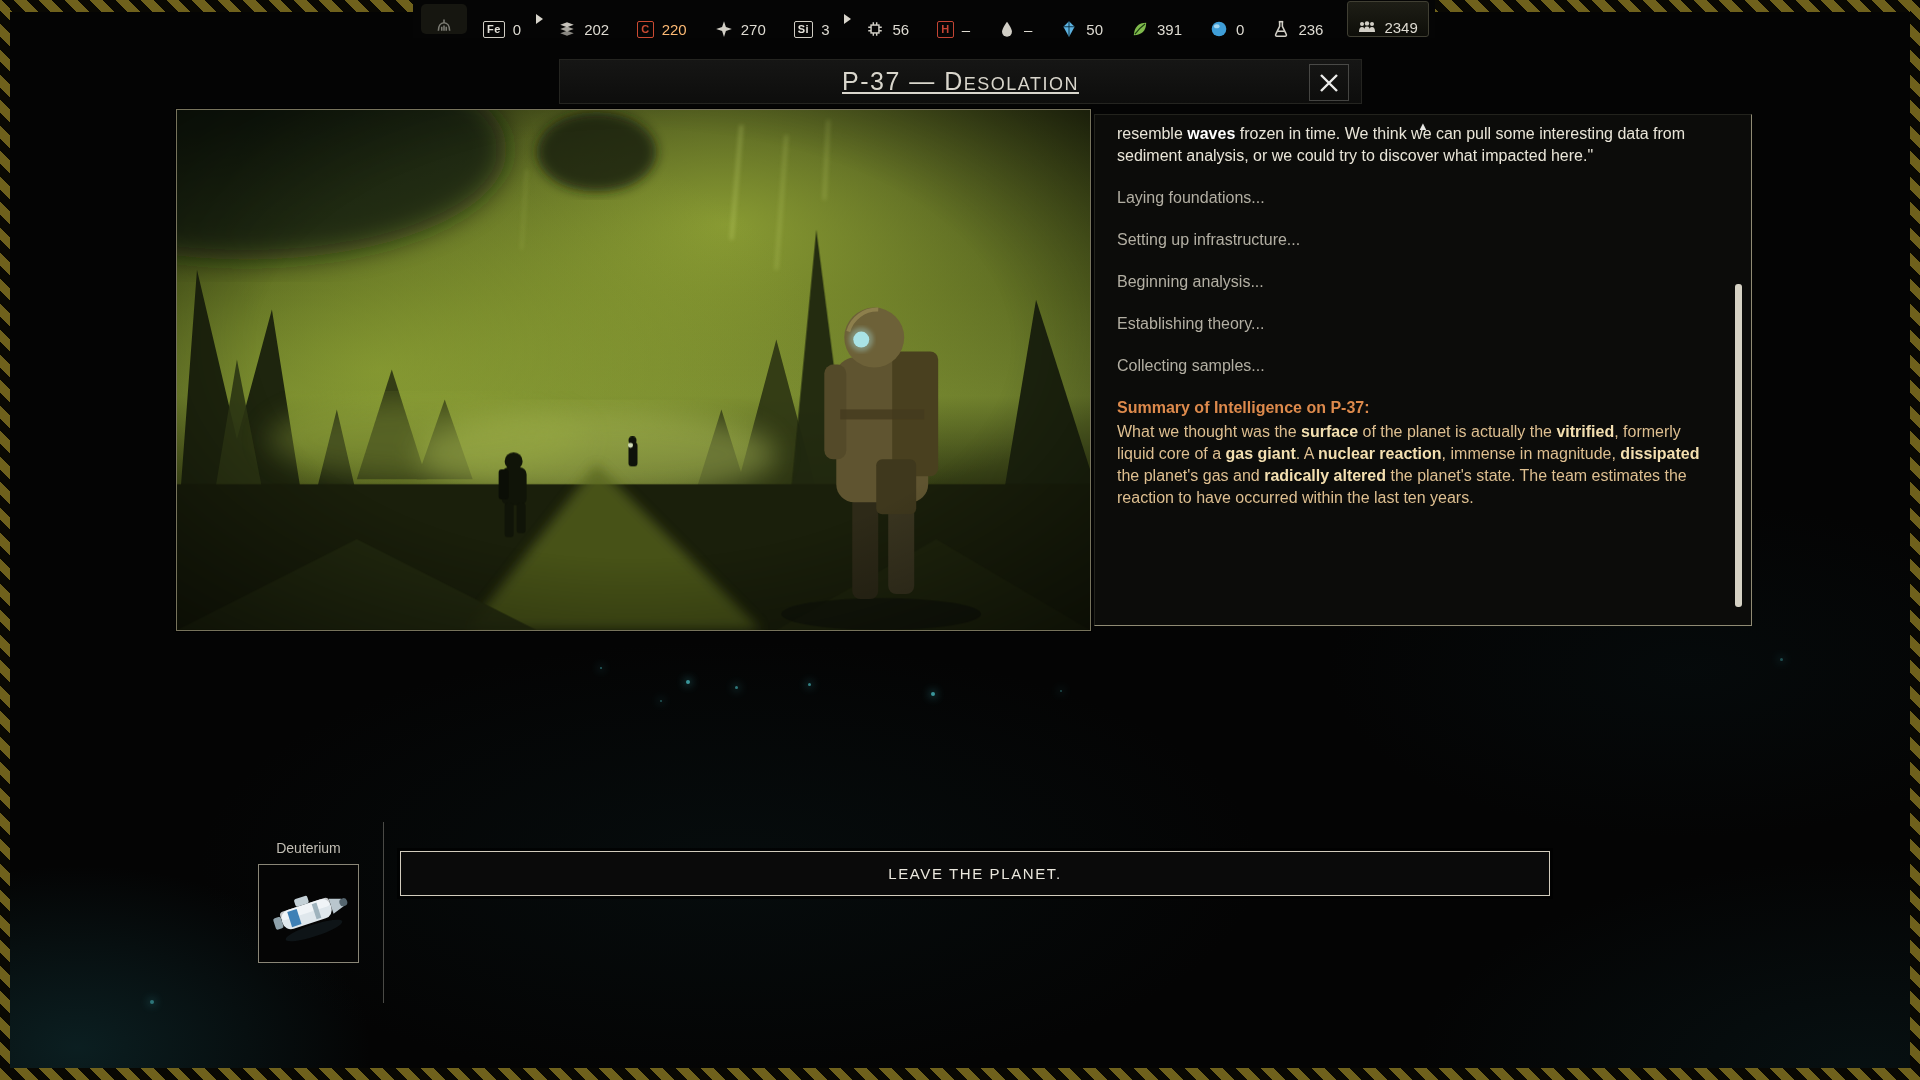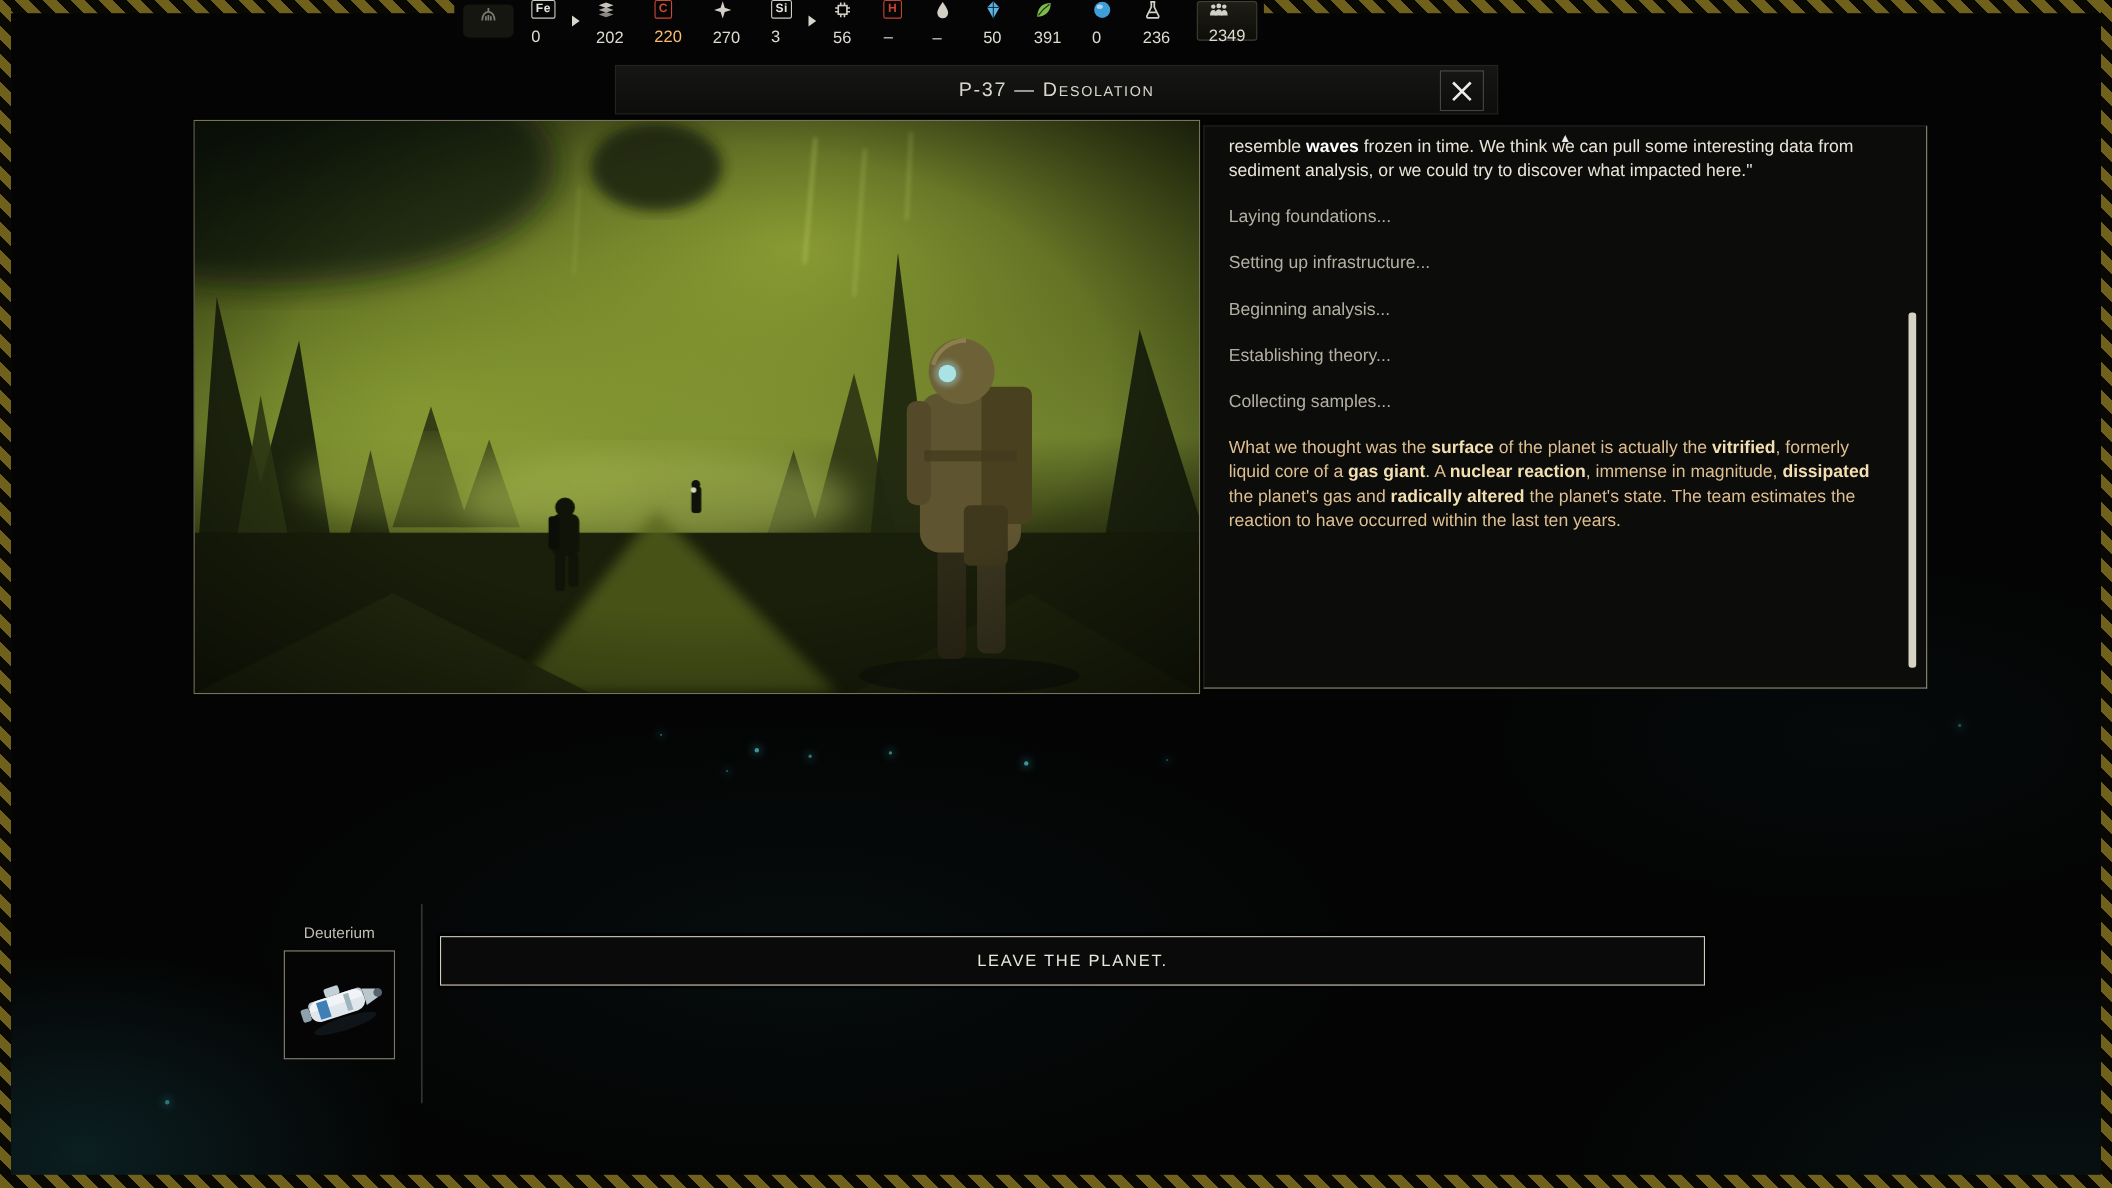--- a/index.html
+++ b/index.html
@@ -24,21 +24,21 @@
   .hz-left   { left:0; top:0; bottom:0; width:10px; }
   .hz-right  { right:0; top:0; bottom:0; width:10px; }
 
   
   .fx i { position:absolute; border-radius:50%; background:#52d4da;
           box-shadow:0 0 8px 2px rgba(70,200,210,.45); opacity:.7; }
 
   
   .resbar { position:absolute; left:413px; top:0; height:38px; z-index:6;
             display:flex; align-items:center; background:#050505; padding:0 6px; }
-  .res { display:flex; align-items:flex-start; gap:8px; padding:0 14px; height:38px;flex-direction:column; }
+  .res { display:flex; align-items:flex-end; gap:8px; padding:0 14px; height:38px; }
   .res .rval { color:#dedbd2; font-size:15px; }
   .res.disabled { background:#161610; border-radius:5px; height:30px; margin:4px 2px; }
   .res.tab { background:linear-gradient(#1e1e16,#0e0e09); border:1px solid #403f33;
              height:36px; border-radius:3px; margin-left:10px; padding:0 10px; }
   .ricon { display:inline-flex; width:18px; height:18px; color:#d2cfc6; }
   .ricon svg { width:100%; height:100%; }
   .badge { border:1px solid #cfccc2; color:#e3e0d8; font-size:11px; font-weight:bold;
            padding:0 3px; height:17px; line-height:15px; border-radius:2px; letter-spacing:.5px; }
   .chev { width:0; height:0; border-left:7px solid #d8d5cc;
           border-top:5px solid transparent; border-bottom:5px solid transparent; margin:0 1px; }
@@ -48,21 +48,21 @@
   [data-name="leaf-icon"]    { color:#7fba4c; }
   [data-name="crystal-icon"] { color:#5cb2e0; }
   [data-name="orb-icon"]     { color:#3f9ed8; }
   [data-name="claw-icon"]    { color:#7c7c74; }
 
   
   .title-bar { position:absolute; left:559px; top:59px; width:803px; height:45px;
                background:linear-gradient(#161615,#0d0d0c); border:1px solid #242420; z-index:4; }
   .title-bar .title { position:absolute; left:0; right:0; top:0; bottom:0;
                       display:flex; align-items:center; justify-content:center;
-                      color:#d9d6cc; font-size:18px; letter-spacing:1.5px; font-variant:small-caps; }
+                      color:#d9d6cc; font-size:25px; letter-spacing:1.5px; font-variant:small-caps;text-decoration:underline; }
   .close { position:absolute; right:12px; top:4px; width:40px; height:37px;
            display:flex; align-items:center; justify-content:center; cursor:pointer;
            border:1px solid rgba(230,230,225,.25); }
   .close svg { width:24px; height:24px; stroke:#ececea; stroke-width:2.4; }
 
   
   .artwork { position:absolute; left:176px; top:109px; width:915px; height:522px;
              border:1px solid #77735c; box-shadow:0 0 0 1px rgba(0,0,0,.8);
              background:#0a0a06; z-index:3; }
   .artwork svg { display:block; width:100%; height:100%; }
@@ -347,20 +347,21 @@
           <div class="log-line" data-name="log-line">Laying foundations...</div>
 
           <div class="log-line" data-name="log-line">Setting up infrastructure...</div>
 
           <div class="log-line" data-name="log-line">Beginning analysis...</div>
 
           <div class="log-line" data-name="log-line">Establishing theory...</div>
 
           <div class="log-line" data-name="log-line">Collecting samples...</div>
         </div>
+      <h3 class="summary-h" data-name="summary-heading">Summary of Intelligence on P-37:</h3>
       <p class="summary" data-name="summary-text"><span>What we thought was the </span><b>surface</b><span> of the planet is actually the </span><b>vitrified</b><span>, formerly liquid core of a </span><b>gas giant</b><span>. A </span><b>nuclear reaction</b><span>, immense in magnitude, </span><b>dissipated</b><span> the planet's gas and </span><b>radically altered</b><span> the planet's state. The team estimates the reaction to have occurred within the last ten years.</span></p>
     </div>
     <div class="scrollbar" data-name="scrollbar-track">
       <div class="thumb" data-name="scrollbar-thumb"></div>
     </div>
   </div>
 
   <div class="deut-label" data-name="deuterium-label">Deuterium</div>
   <div class="deut-box" data-name="deuterium-thumbnail">
     <svg viewBox="0 0 100 96" data-name="deuterium-module-art">

